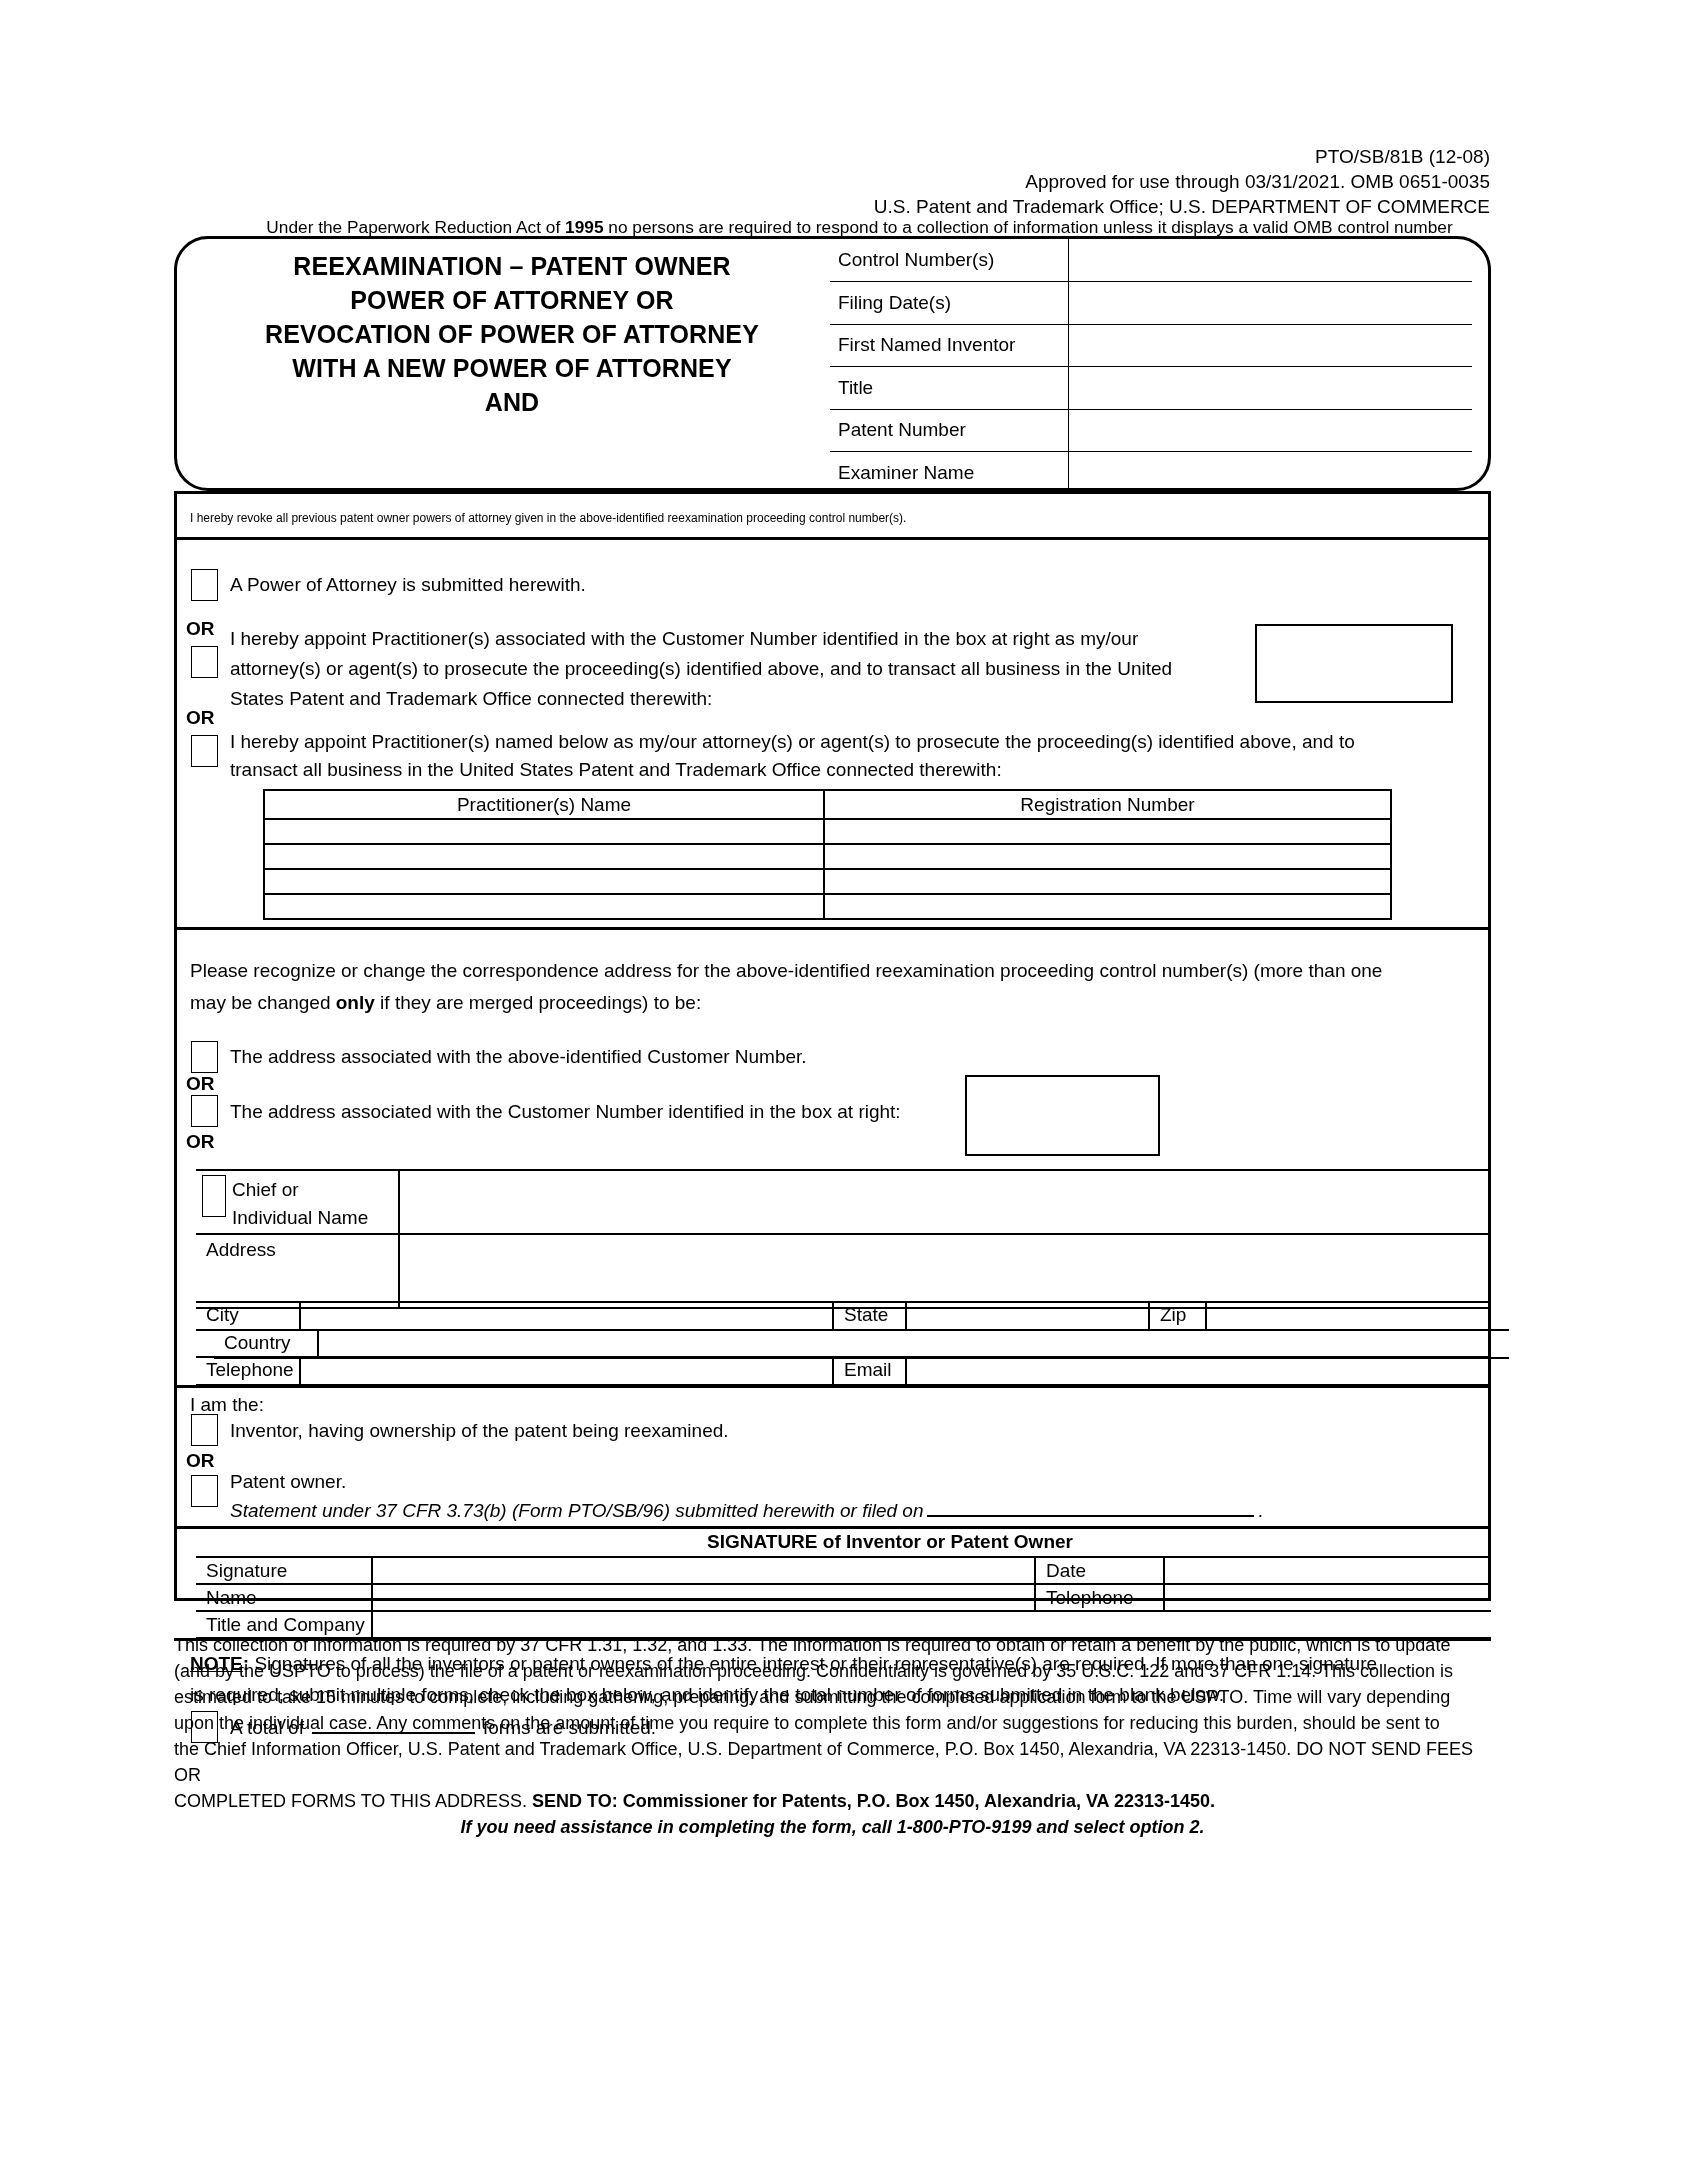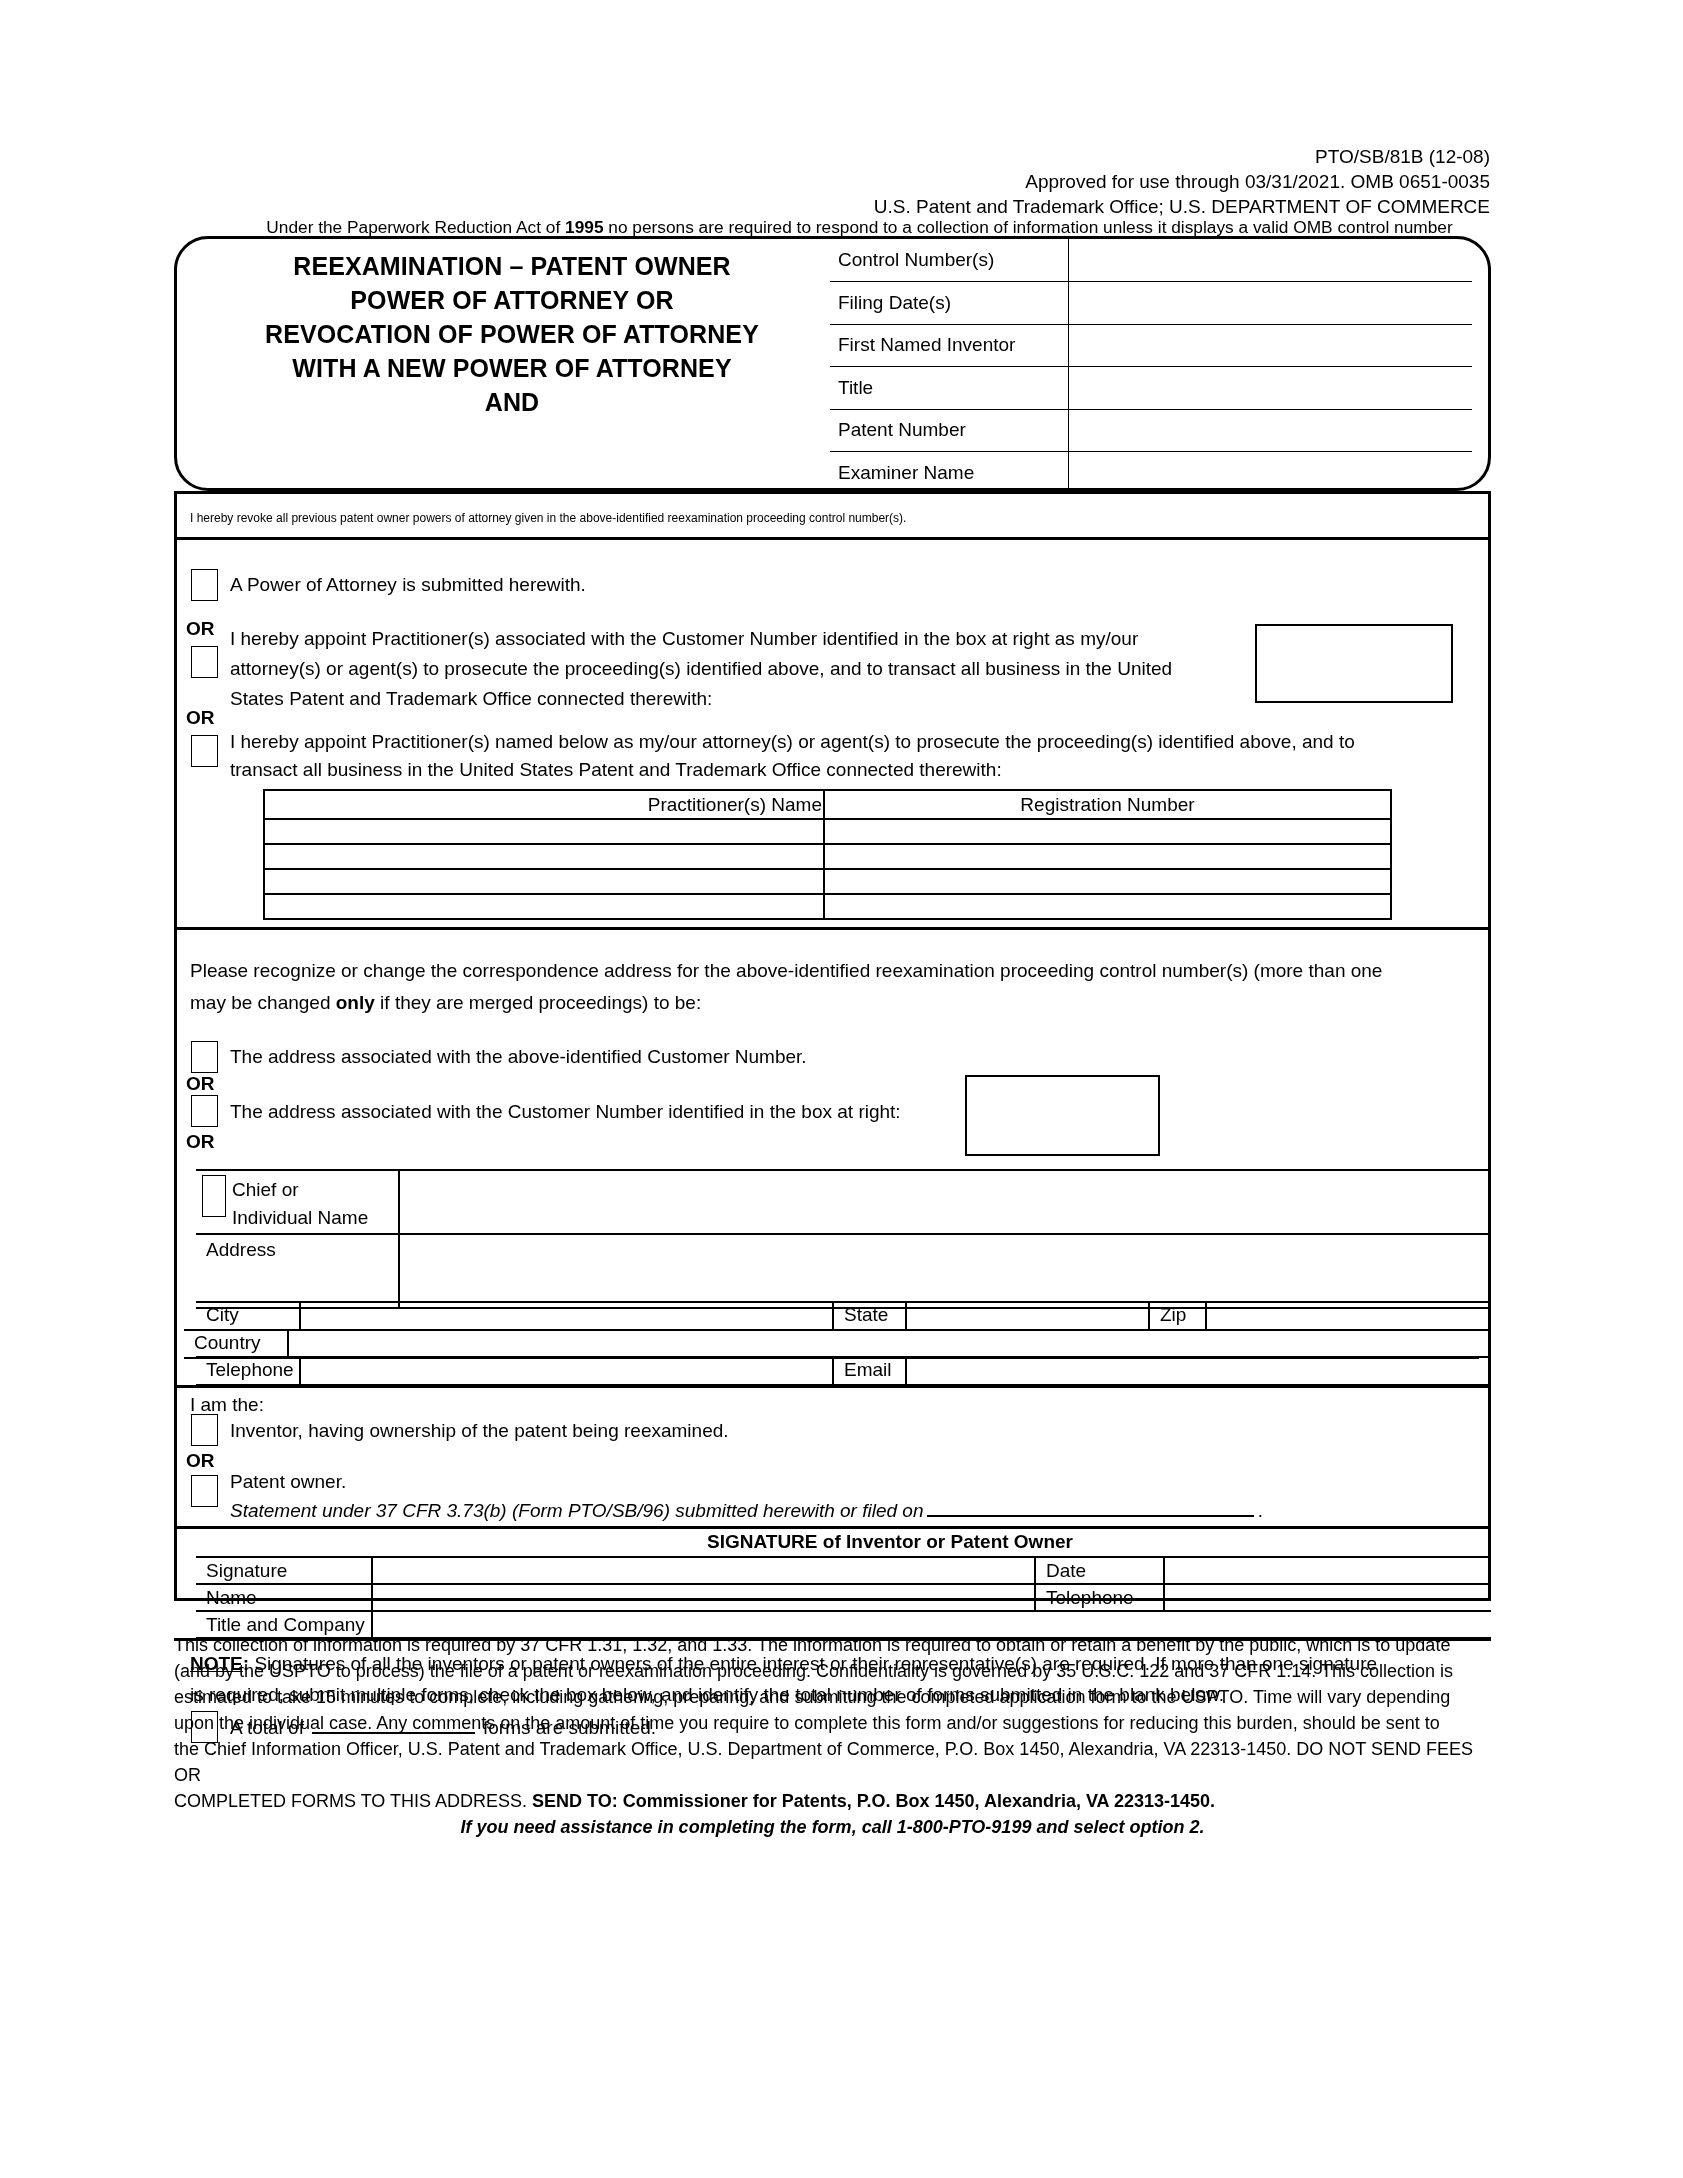--- a/index.html
+++ b/index.html
@@ -193,21 +193,21 @@
     <span class="cbx"></span>
   </div>
   <div class="blk" style="left:230px;top:728px;width:1252px;line-height:28px;">
     <div>I hereby appoint Practitioner(s) named below as my/our attorney(s) or agent(s) to prosecute the proceeding(s) identified above, and to</div>
     <div>transact all business in the United States Patent and Trademark Office connected therewith:</div>
   </div>
 
   <table class="practbl" style="left:263px;top:789px;width:1129px;">
     <tbody>
         <tr>
-      <td class="h" style="width:557px;text-align:right;">Practitioner(s) Name</td>
+      <td class="h" style="width:557px;">Practitioner(s) Name</td>
       <td class="h" style="width:564px;">Registration Number</td>
     </tr>
     <tr>
       <td class="r"></td>
       <td class="r"></td>
     </tr>
     <tr>
       <td class="r"></td>
       <td class="r"></td>
     </tr>
@@ -268,21 +268,21 @@
         <tr>
       <td class="vl" style="width:104px;height:28px;padding-top:1px;">City</td>
       <td class="vl" style="width:533px;"></td>
       <td class="vl" style="width:73px;">State</td>
       <td class="vl" style="width:243px;"></td>
       <td class="vl" style="width:57px;">Zip</td>
       <td style="width:285px;"></td>
     </tr>
   </tbody>
     </table>
-  <table class="addrtbl" style="left:184px;top:1329px;width:1295px;">
+  <table class="addrtbl" style="left:214px;top:1329px;width:1295px;">
     <tbody>
         <tr>
       <td class="vl" style="width:104px;height:28px;padding-top:1px;">Country</td>
       <td style="width:1191px;"></td>
     </tr>
   </tbody>
     </table>
   <table class="addrtbl" style="left:196px;top:1356px;width:1295px;">
     <tbody>
         <tr>

